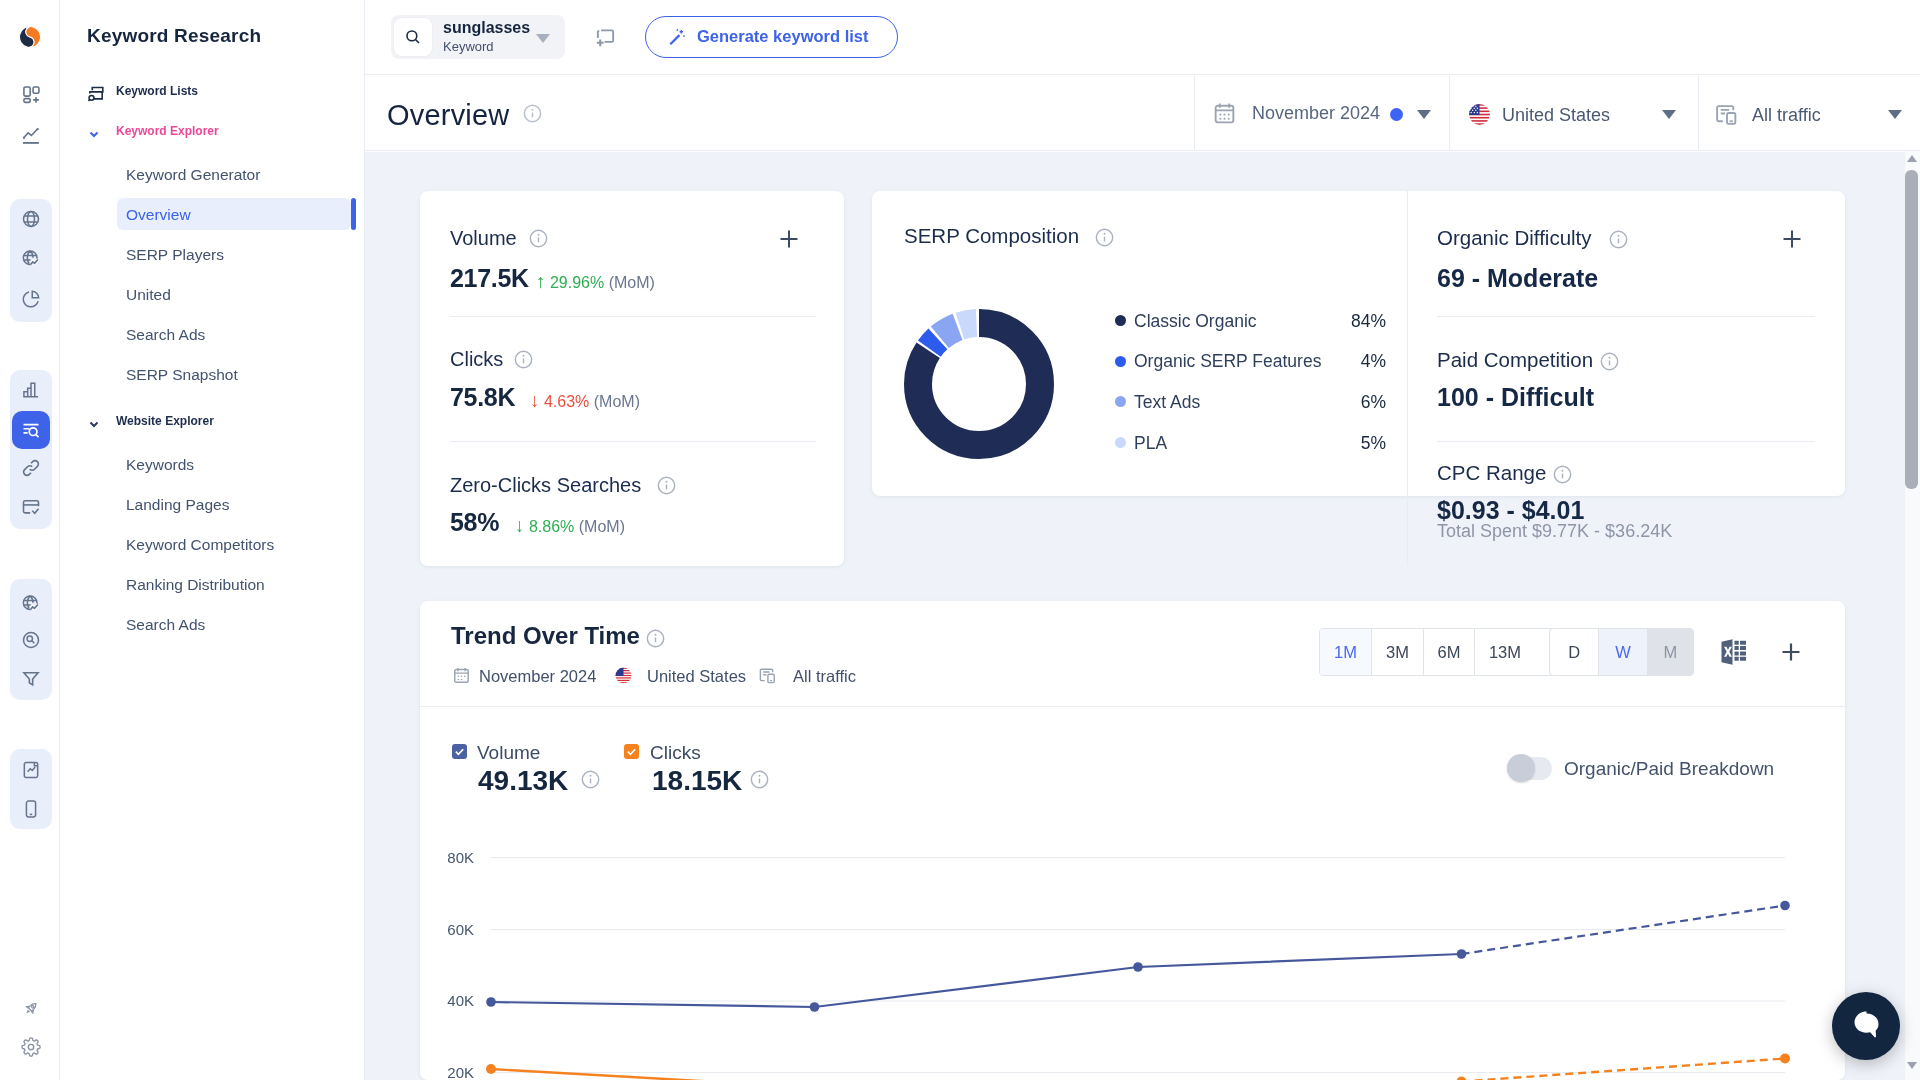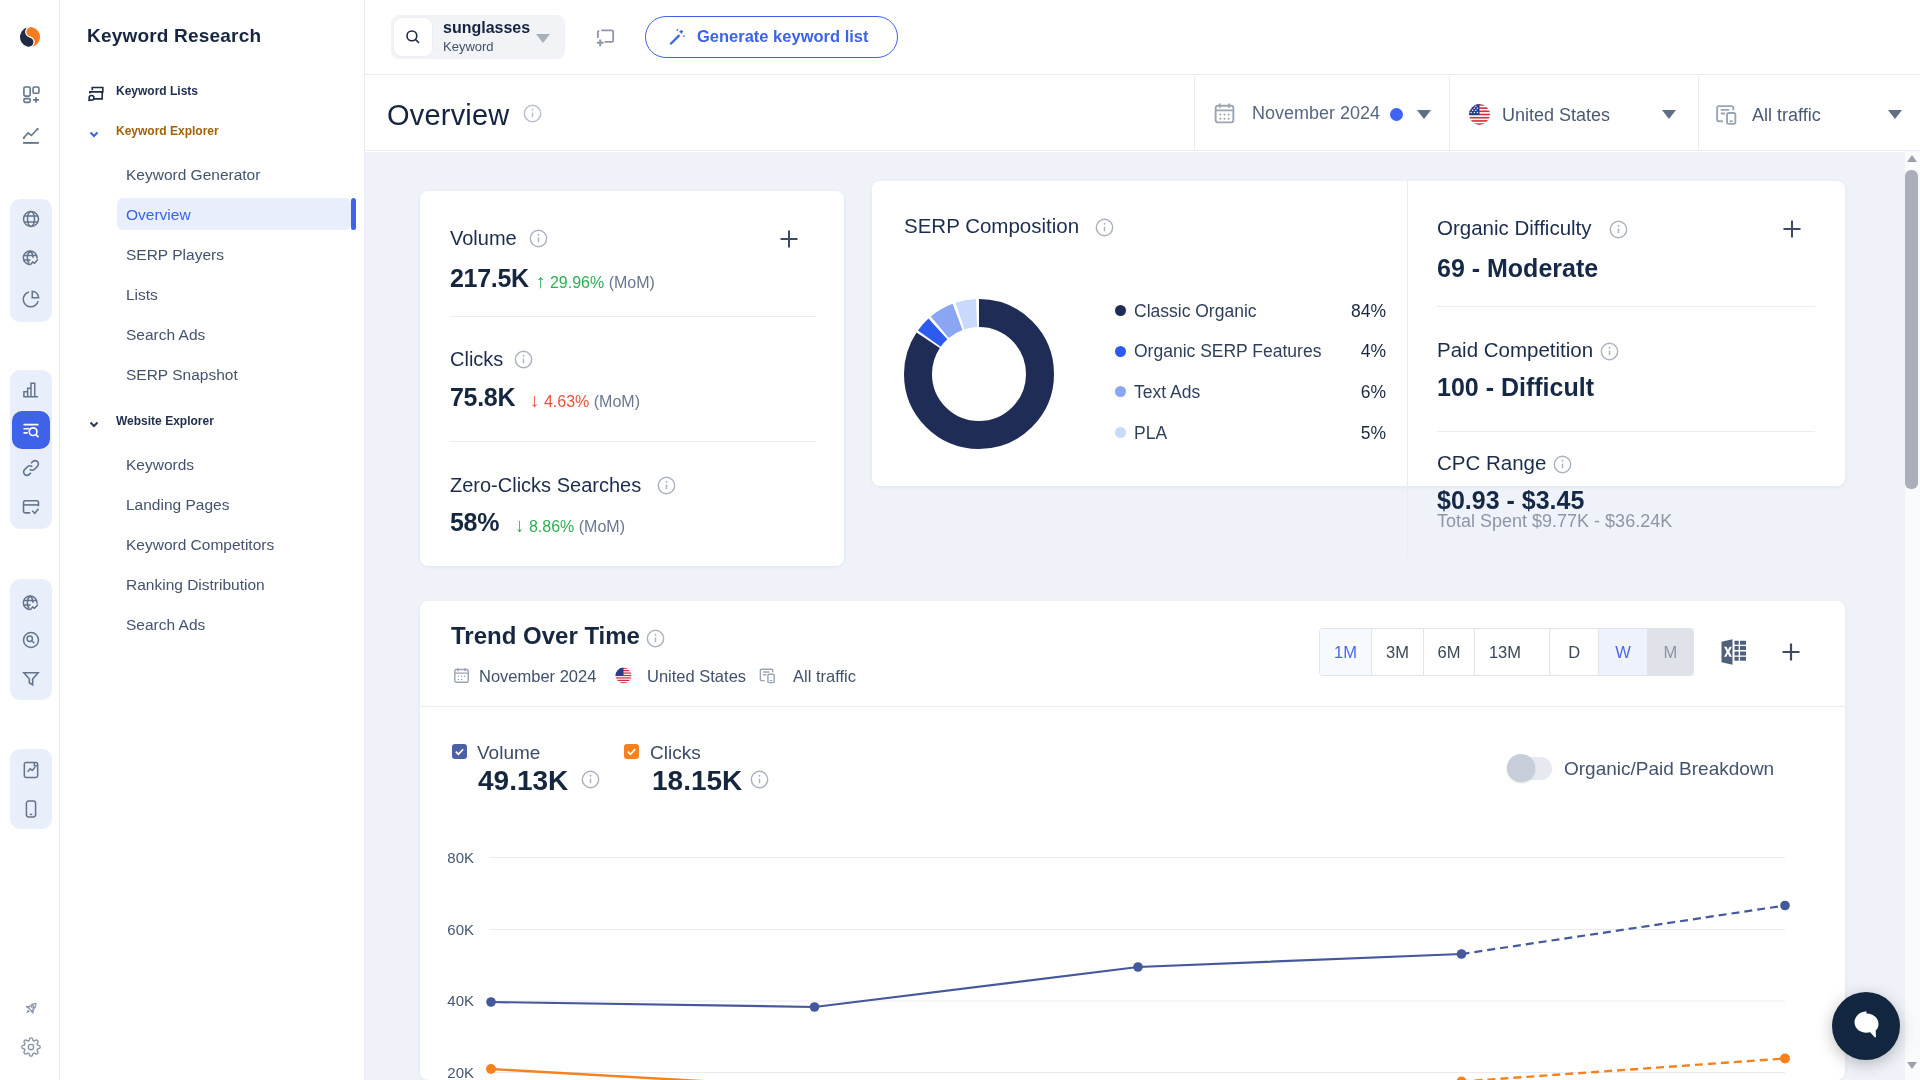--- a/index.html
+++ b/index.html
@@ -164,27 +164,27 @@
   <svg class="abs" style="left:26px;top:84px" width="20" height="20" viewBox="0 0 24 24" fill="none" stroke="#1c2c47" stroke-width="1.9">
       <path d="M7.5 7.5V4.2h12.7v5.2H18"></path>
       <path d="M4.6 11.5V9.4h14.8v8.4H9.5"></path>
       <circle cx="6.6" cy="16.6" r="2.9"></circle>
       <path d="M4.5 18.7 2.9 20.3"></path>
     </svg>
   <div class="navitem" style="left:56px;top:84px">Keyword Lists</div>
   <svg class="abs" style="left:28px;top:128px" width="12" height="12" viewBox="0 0 12 12" fill="none" stroke="#3b63e8" stroke-width="2">
       <path d="M2.5 4.5 6 8l3.5-3.5"></path>
     </svg>
-  <div class="navitem" style="left:56px;top:124px;color:#a16207">Keyword Explorer</div>
+  <div class="navitem" style="left:56px;top:124px;color:#ec4899">Keyword Explorer</div>
   <div class="abs" style="left:57px;top:198px;width:234px;height:32px;background:#e8eefb;border-radius:6px"></div>
   <div class="abs" style="left:291px;top:198px;width:5px;height:32px;background:#3e63e8;border-radius:3px"></div>
   <div class="navsub" style="top:166px">Keyword Generator</div>
   <div class="navsub" style="top:206px;color:#3b63e8">Overview</div>
   <div class="navsub" style="top:246px">SERP Players</div>
-  <div class="navsub" style="top:286px">Lists</div>
+  <div class="navsub" style="top:286px">United</div>
   <div class="navsub" style="top:326px">Search Ads</div>
   <div class="navsub" style="top:366px">SERP Snapshot</div>
   <svg class="abs" style="left:28px;top:418px" width="12" height="12" viewBox="0 0 12 12" fill="none" stroke="#2b3b58" stroke-width="2">
       <path d="M2.5 4.5 6 8l3.5-3.5"></path>
     </svg>
   <div class="navitem" style="left:56px;top:414px">Website Explorer</div>
   <div class="navsub" style="top:456px">Keywords</div>
   <div class="navsub" style="top:496px">Landing Pages</div>
   <div class="navsub" style="top:536px">Keyword Competitors</div>
   <div class="navsub" style="top:576px">Ranking Distribution</div>
@@ -309,21 +309,21 @@
     <div class="hdiv" style="left:30px;top:250px;width:366px"></div>
     <div class="ctitle" style="left:30px;top:283px">Zero-Clicks Searches</div>
     <svg class="info" style="left:237px;top:285px" width="19" height="19" viewBox="0 0 20 20" fill="none" stroke="#aab2bf" stroke-width="1.5">
         <circle cx="10" cy="10" r="8.6"></circle>
         <path d="M10 9v5"></path>
         <circle cx="10" cy="6" r="1" fill="#aab2bf" stroke="none"></circle>
       </svg>
     <div class="bignum" style="left:30px;top:317px">58%</div>
     <div class="pct" style="left:95px;top:324px"><span class="green"><span style="font-size:19px">↓</span> 8.86%</span> <span style="color:#6a7790">(MoM)</span></div>
   </div>
-  <div class="card" style="left:507px;top:29px;width:973px;height:305px">
+  <div class="card" style="left:507px;top:39px;width:973px;height:305px">
     <div class="ctitle" style="left:32px;top:33px;font-size:20.5px">SERP Composition</div>
     <svg class="info" style="left:223px;top:37px" width="19" height="19" viewBox="0 0 20 20" fill="none" stroke="#aab2bf" stroke-width="1.5">
         <circle cx="10" cy="10" r="8.6"></circle>
         <path d="M10 9v5"></path>
         <circle cx="10" cy="6" r="1" fill="#aab2bf" stroke="none"></circle>
       </svg>
     <svg class="abs" style="left:27px;top:113px" width="160" height="160" viewBox="0 0 160 160">
       <g fill="none" stroke-width="28" transform="rotate(-90 80 80)">
         <circle cx="80" cy="80" r="61" stroke="#1f2c56" stroke-dasharray="322.7 383.3"></circle>
         <circle cx="80" cy="80" r="61" stroke="#2d5bee" stroke-dasharray="13 383.3" transform="rotate(305.45 80 80)"></circle>
@@ -362,21 +362,21 @@
         <circle cx="10" cy="6" r="1" fill="#aab2bf" stroke="none"></circle>
       </svg>
     <div class="abs" style="left:565px;top:192px;font-size:25px;font-weight:600;color:#152845">100 - Difficult</div>
     <div class="hdiv" style="left:565px;top:250px;width:378px"></div>
     <div class="ctitle" style="left:565px;top:270px;font-size:20.5px">CPC Range</div>
     <svg class="info" style="left:681px;top:274px" width="19" height="19" viewBox="0 0 20 20" fill="none" stroke="#aab2bf" stroke-width="1.5">
         <circle cx="10" cy="10" r="8.6"></circle>
         <path d="M10 9v5"></path>
         <circle cx="10" cy="6" r="1" fill="#aab2bf" stroke="none"></circle>
       </svg>
-    <div class="abs" style="left:565px;top:305px;font-size:25px;font-weight:600;color:#152845">$0.93 - $3.45</div>
+    <div class="abs" style="left:565px;top:305px;font-size:25px;font-weight:600;color:#152845">$0.93 - $4.01</div>
     <div class="abs" style="left:565px;top:330px;font-size:18px;color:#8d95a8">Total Spent $9.77K - $36.24K</div>
   </div>
   <div class="card" style="left:55px;top:449px;width:1425px;height:479px;overflow:hidden">
     <div class="abs" style="left:31px;top:21px;font-size:24px;font-weight:700;color:#16273f">Trend Over Time</div>
     <svg class="info" style="left:226px;top:28px" width="19" height="19" viewBox="0 0 20 20" fill="none" stroke="#aab2bf" stroke-width="1.5">
         <circle cx="10" cy="10" r="8.6"></circle>
         <path d="M10 9v5"></path>
         <circle cx="10" cy="6" r="1" fill="#aab2bf" stroke="none"></circle>
       </svg>
     <svg class="abs" style="left:32px;top:65px" width="19" height="19" viewBox="0 0 24 24" fill="none" stroke="#9aa4b2" stroke-width="1.8">

